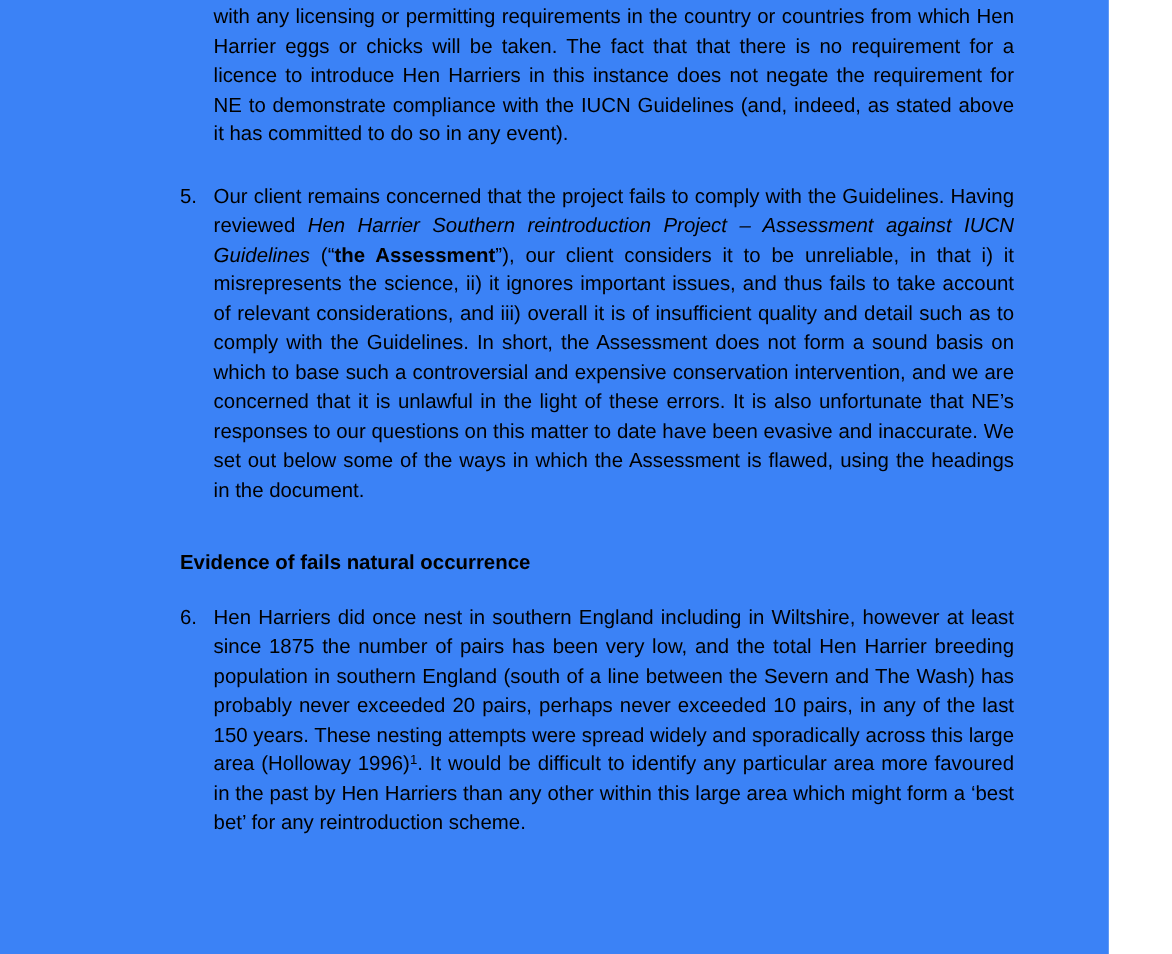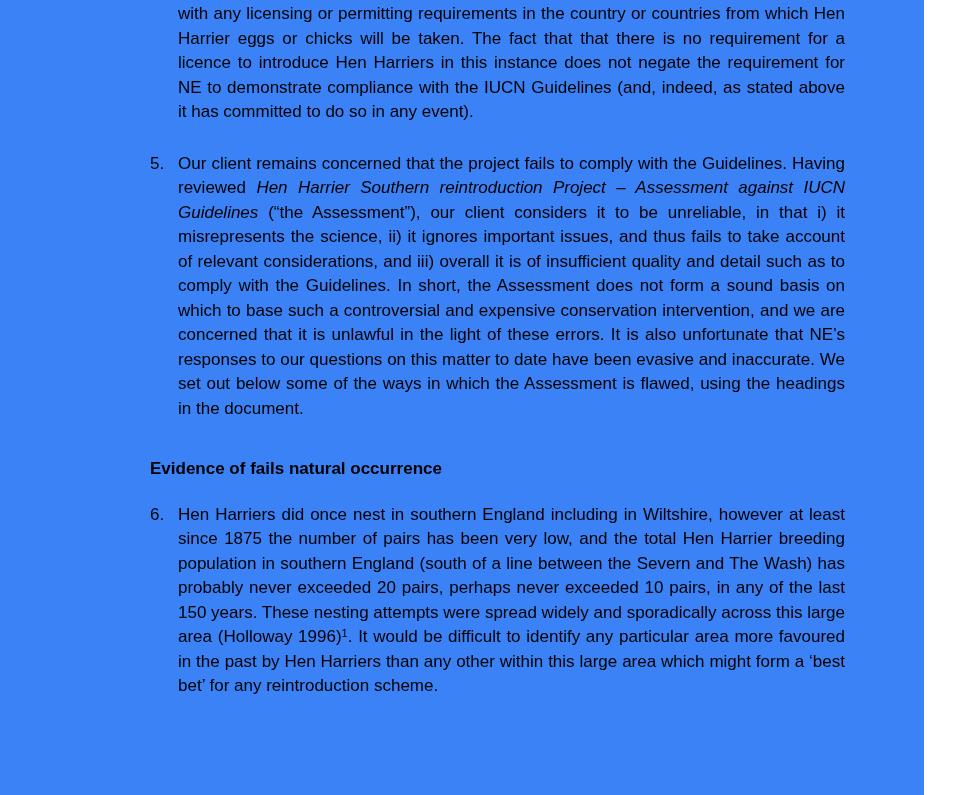--- a/index.html
+++ b/index.html
@@ -44,21 +44,21 @@
     flex: 1 1 auto;
     min-width: 0;
   }
   .heading {
     margin: 0 0 21px 0;
     font-size: 17px;
     font-weight: 700;
     line-height: 24.5px;
   }
   em { font-style: italic; }
-  strong { font-weight: 400; }
+  strong { font-weight: 700; }
   sup.fn {
     font-size: 11px;
     line-height: 0;
     vertical-align: baseline;
     position: relative;
     top: -5.5px;
   }
 </style>
 </head>
 <body>

